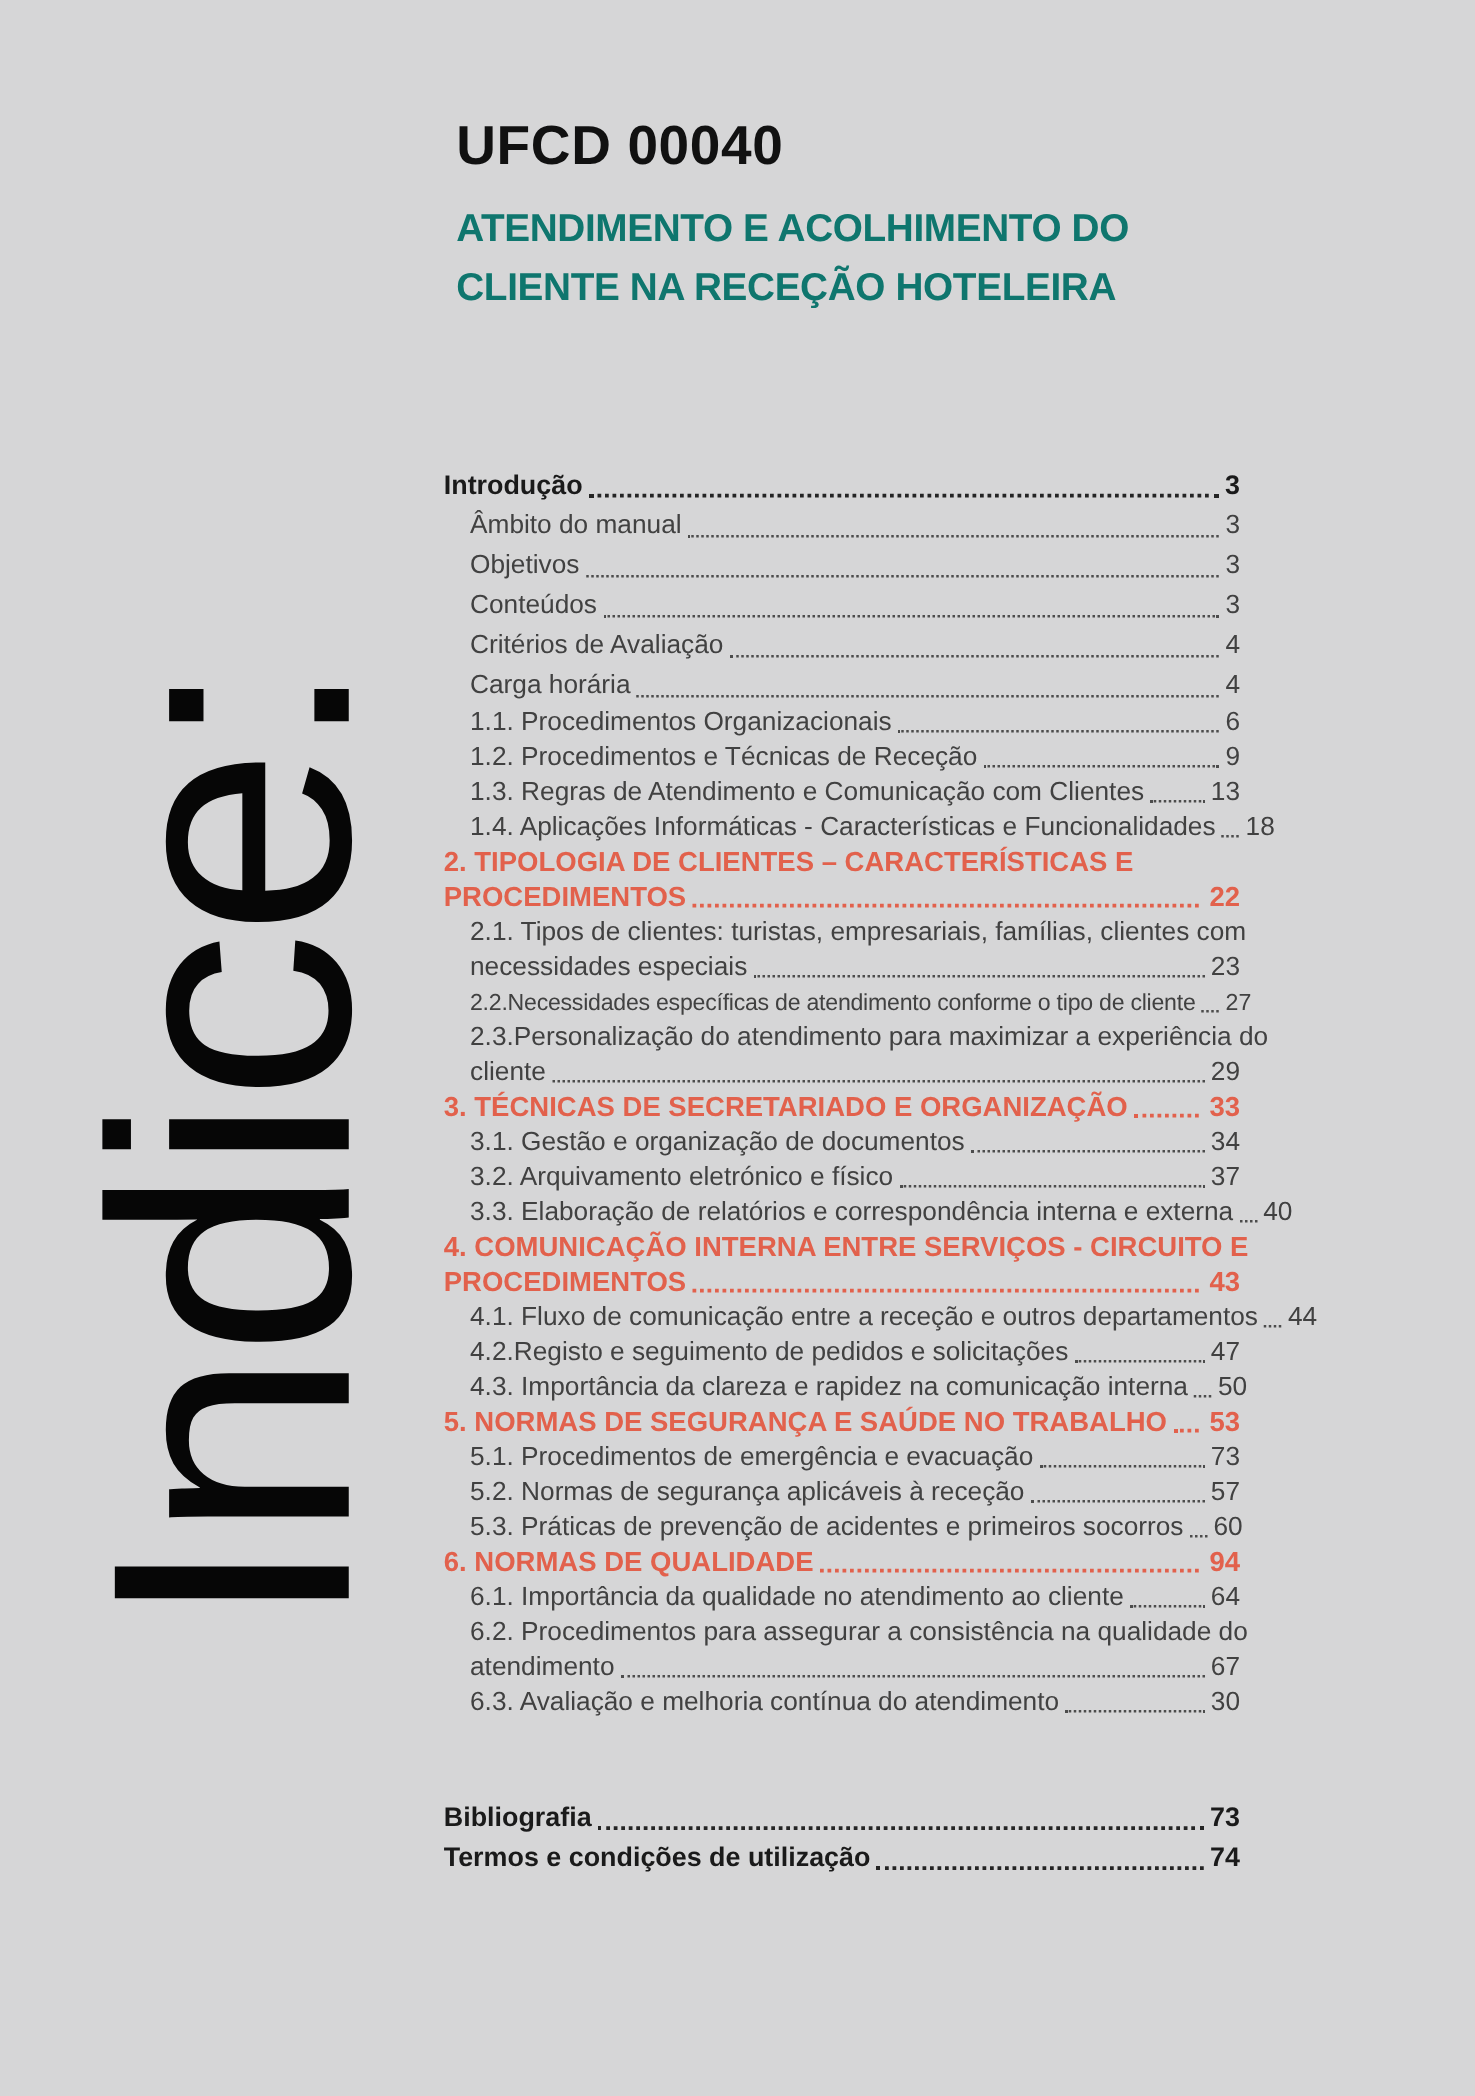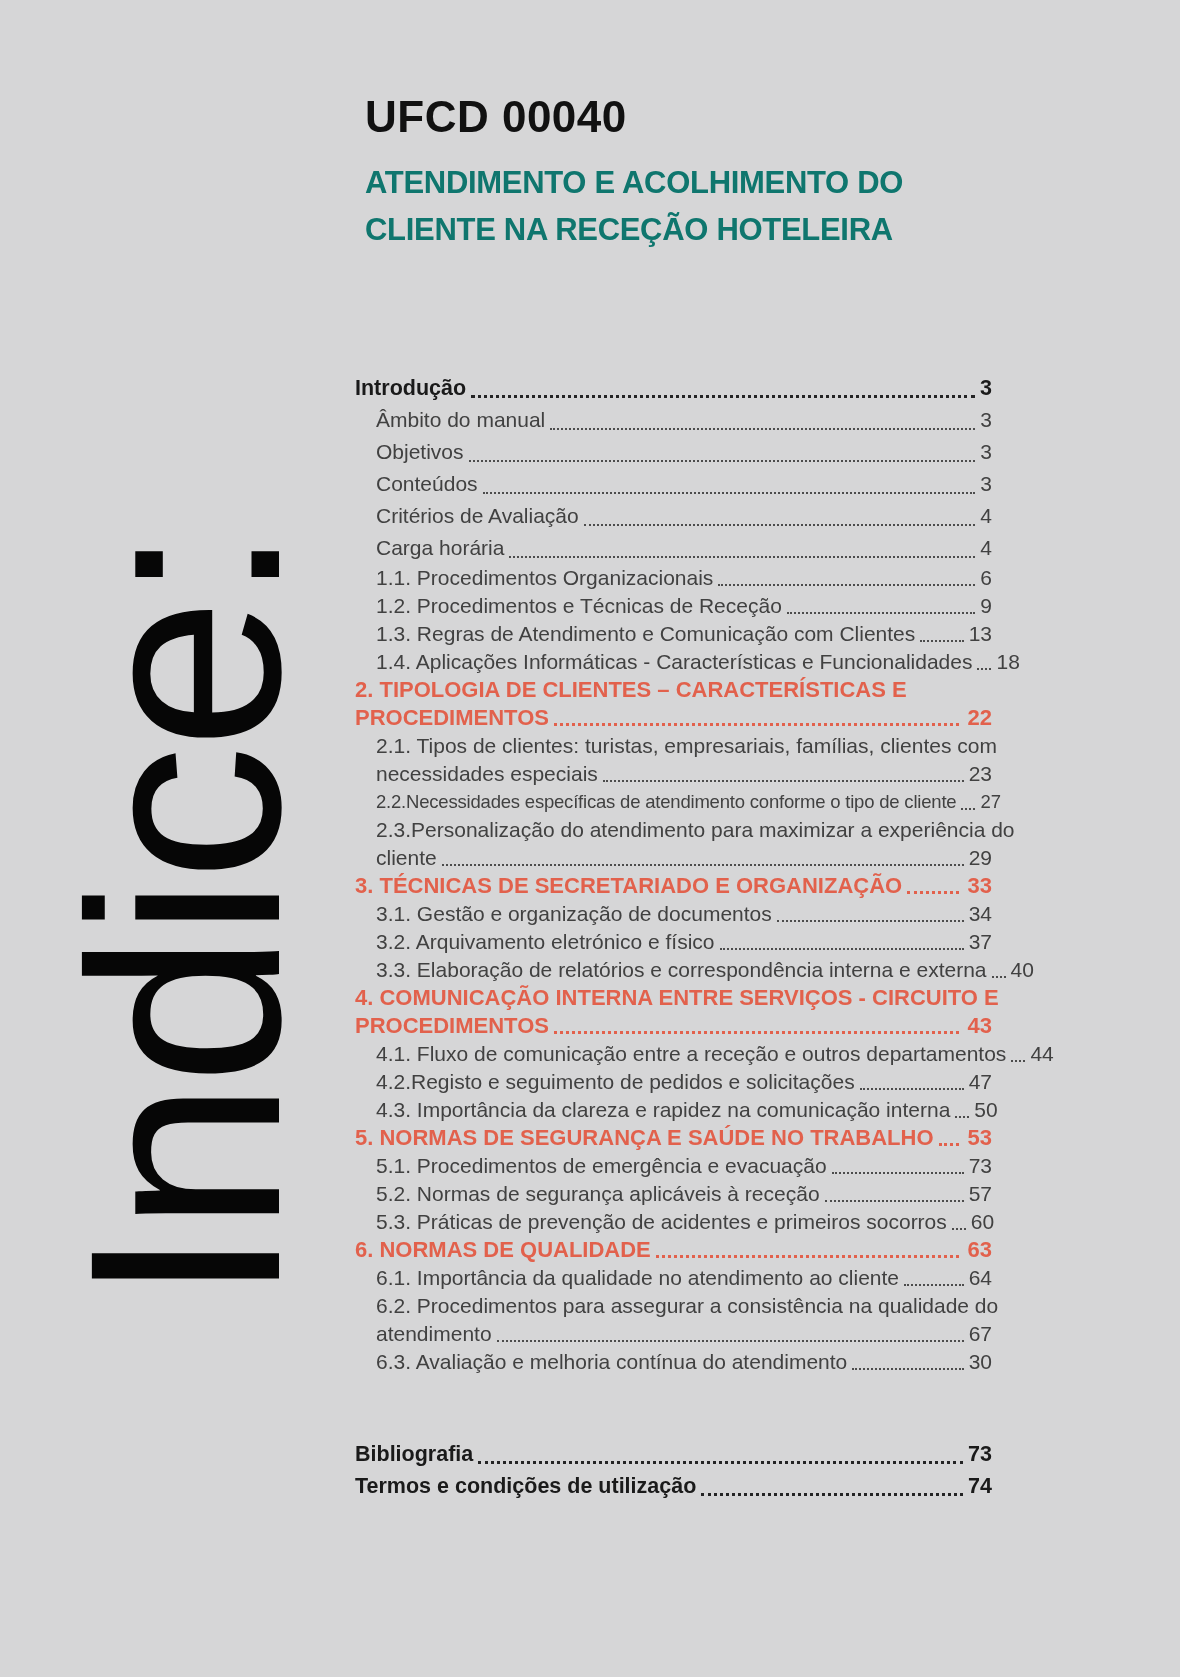--- a/index.html
+++ b/index.html
@@ -279,21 +279,21 @@
         <span class="txt">5.3. Práticas de prevenção de acidentes e primeiros socorros</span>
         <span class="leader"></span>
         <span class="pg">60</span>
       </div>
     </div>
 
   <div class="toc-item red">
       <div class="row">
         <span class="txt">6. NORMAS DE QUALIDADE</span>
         <span class="leader"></span>
-        <span class="pg">63</span>
+        <span class="pg">94</span>
       </div>
     </div>
 
   <div class="toc-item sub">
       <div class="row">
         <span class="txt">6.1. Importância da qualidade no atendimento ao cliente</span>
         <span class="leader"></span>
         <span class="pg">64</span>
       </div>
     </div>

